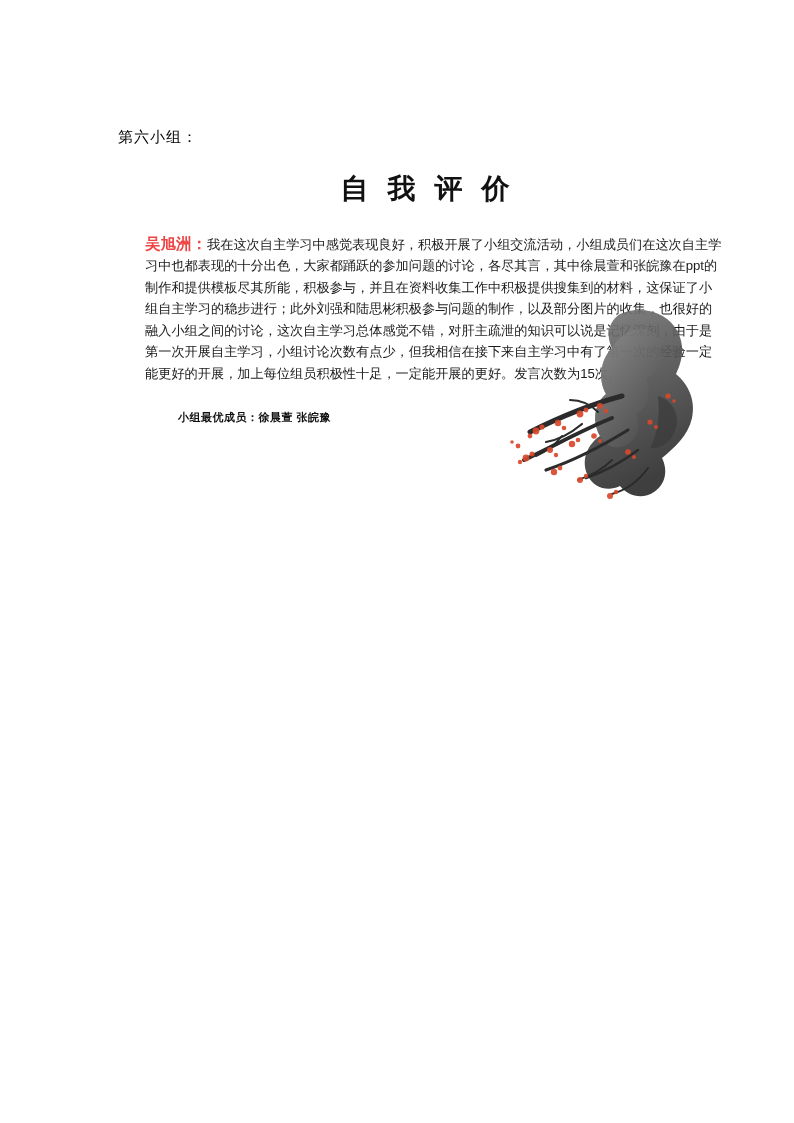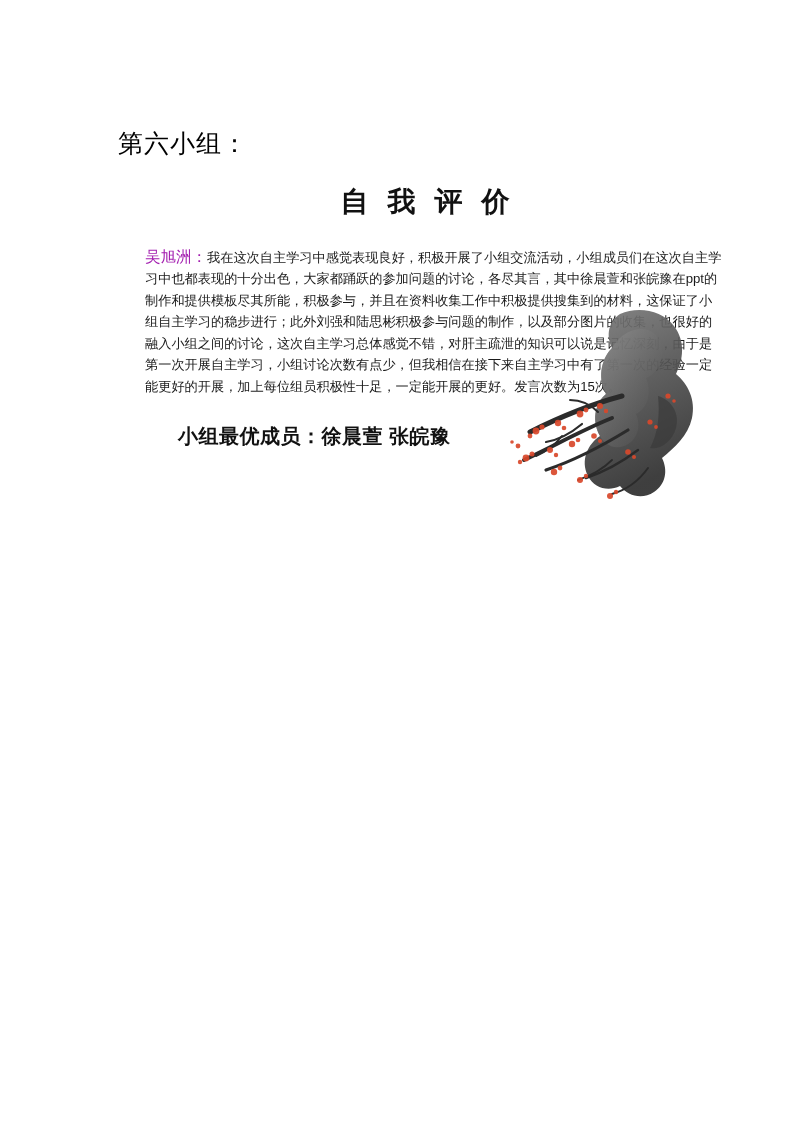--- a/index.html
+++ b/index.html
@@ -24,21 +24,21 @@
   }
   
   .doc-body {
     position: absolute;
     left: 118px;
     top: 128px;
     width: 590px;
   }
   .group-title {
     font-family: "Liberation Serif", serif;
-    font-size: 25px;
+    font-size: 15px;
     letter-spacing: 1px;
     color: #000;
     margin: 0 0 22px 0;
     line-height: 1.3;
   }
   .doc-heading {
     font-family: "Liberation Serif", serif;
     font-weight: bold;
     font-size: 28px;
     text-align: center;
@@ -46,38 +46,38 @@
     margin: 0 0 26px 0;
     padding-left: 30px;
     color: #111;
   }
   .para-wrap {
     position: relative;
     width: 580px;
     margin-left: 27px;
   }
   .author-name {
-    font-weight: normal;
+    font-weight: bold;
     font-size: 15.5px;
-    color: #a21caf;
+    color: #ef4444;
     font-family: "Liberation Sans", sans-serif;
     white-space: nowrap;
   }
   .para-text {
     font-size: 13.2px;
     line-height: 21.5px;
     color: #1a1a1a;
     text-align: justify;
     text-justify: inter-ideograph;
   }
   .best-member {
     margin-top: 26px;
     margin-left: 60px;
     font-weight: bold;
-    font-size: 20px;
+    font-size: 11px;
     color: #111;
     letter-spacing: 0.5px;
   }
   
   .decor {
     position: absolute;
     right: 72px;
     top: 300px;
     width: 260px;
     height: 230px;

